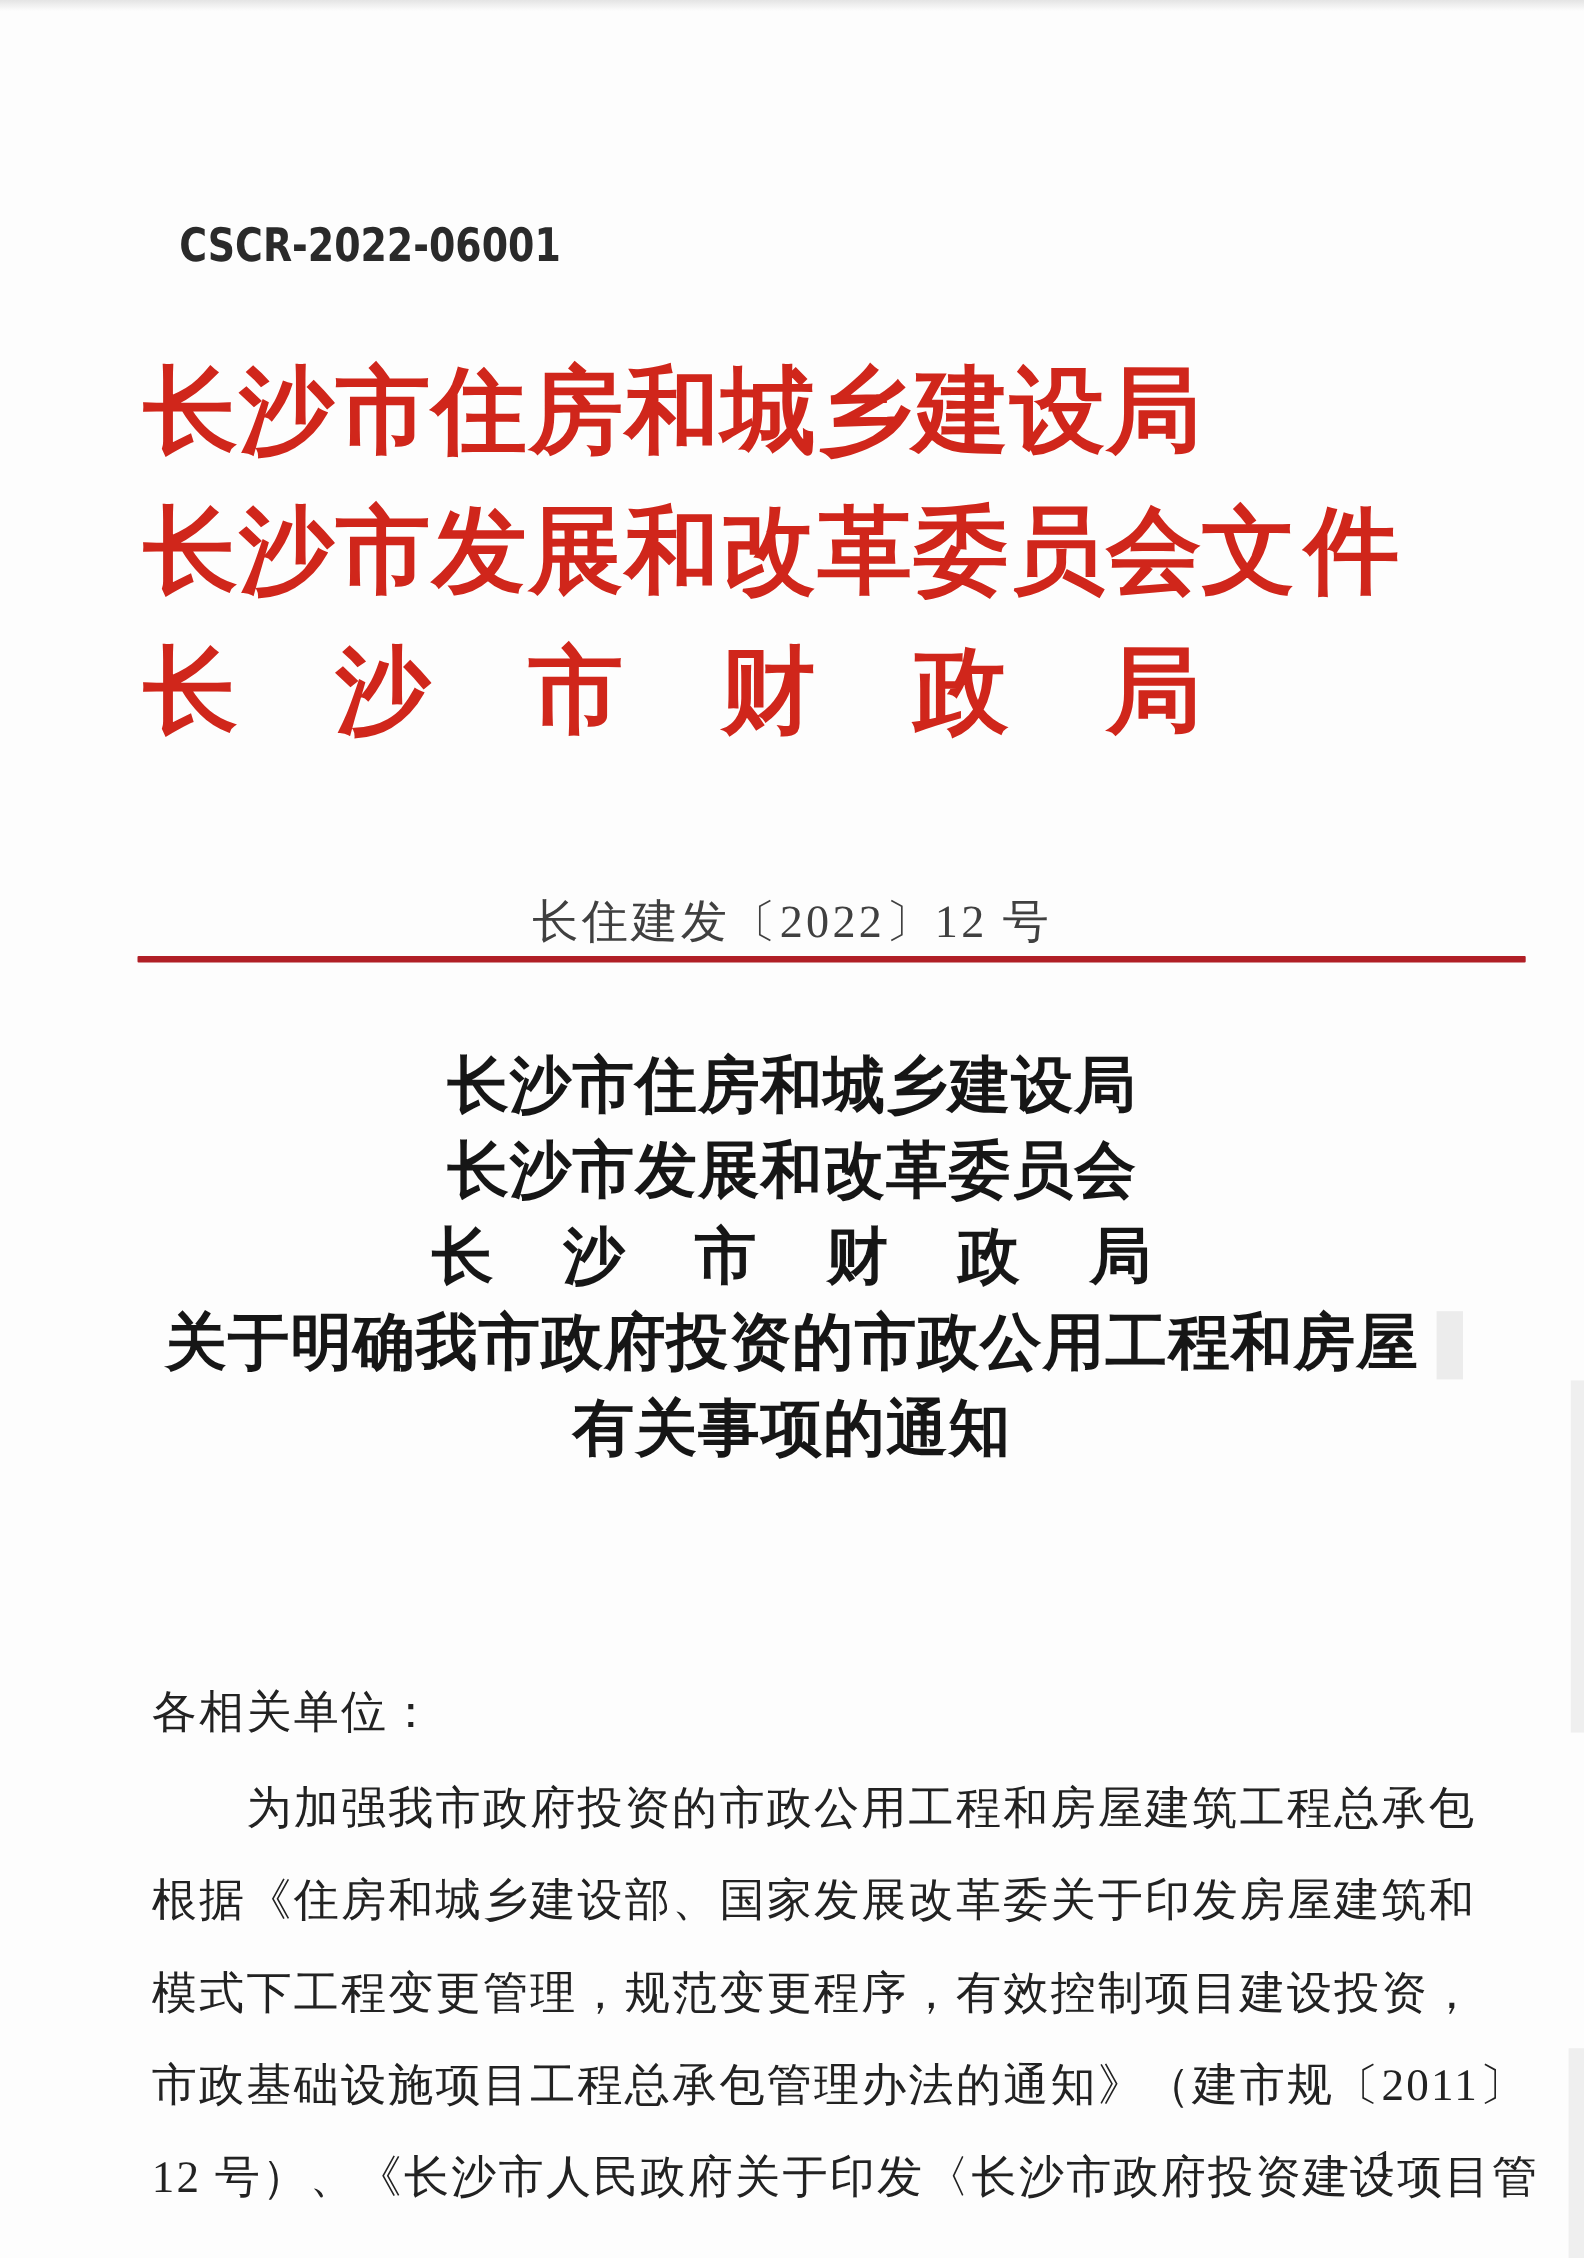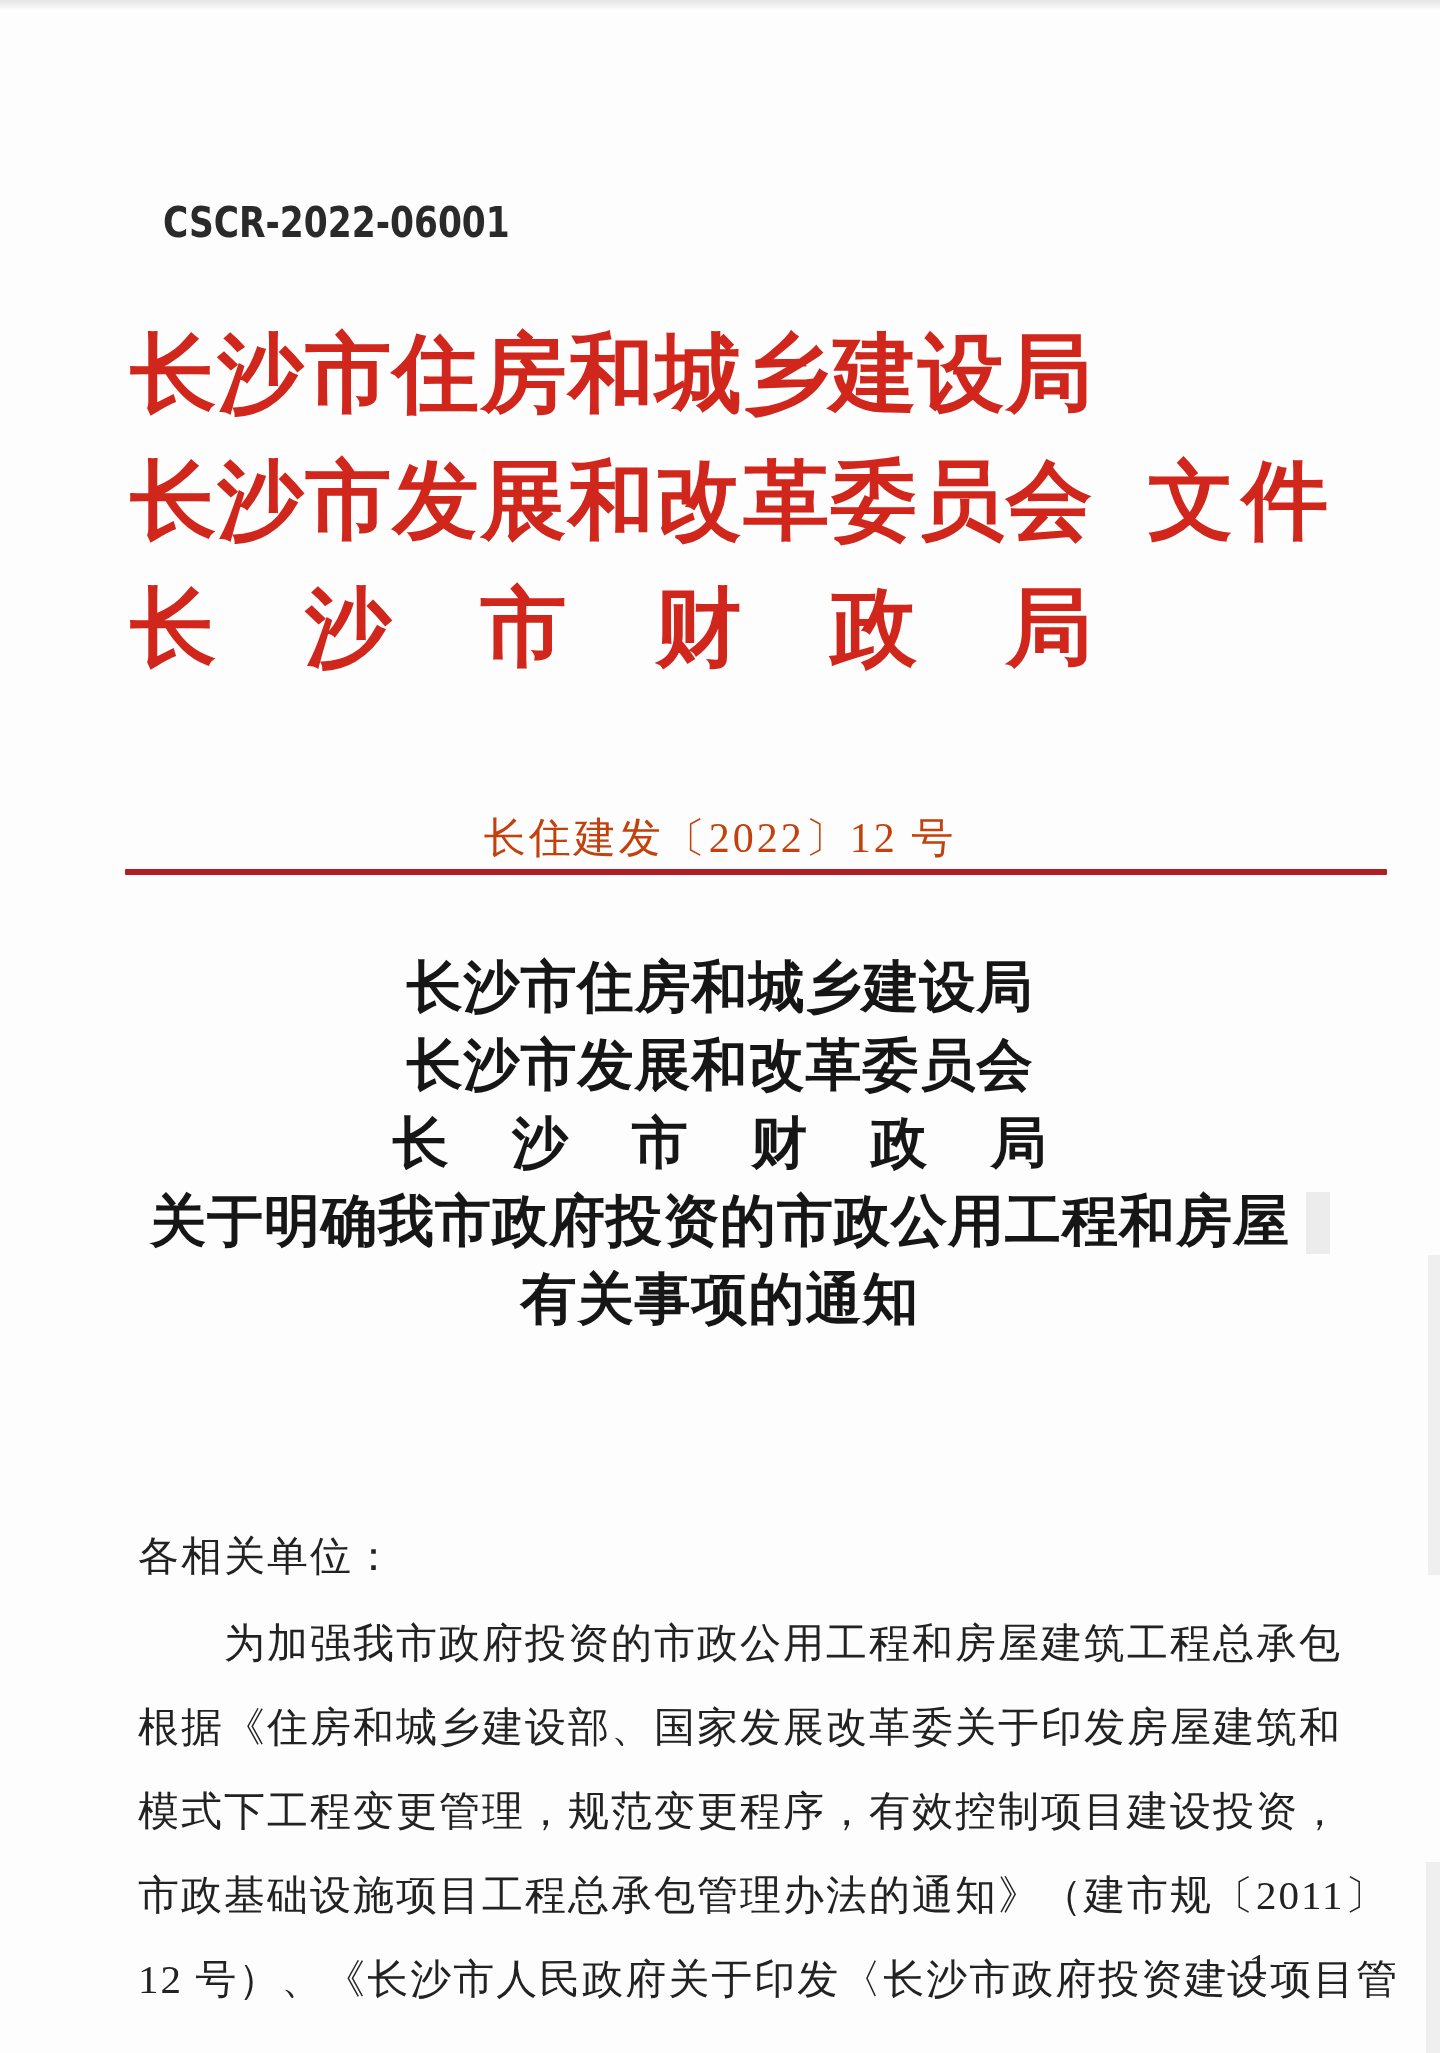--- a/index.html
+++ b/index.html
@@ -32,26 +32,26 @@
   .red-header{
     position:absolute;left:130px;top:326px;width:1290px;
     font-weight:bold;color:var(--red);
   }
   .red-line{margin-bottom:31px;display:flex;align-items:center;}
   .justify-chars{
     display:flex;justify-content:space-between;
     width:962px;font-size:86px;line-height:96px;height:96px;
   }
   .wenjian{
-    font-size:86px;line-height:96px;margin-left:56px;letter-spacing:8px;white-space:nowrap;
+    font-size:86px;line-height:96px;letter-spacing:8px;white-space:nowrap;
   }
   
   .doc-number{
     position:absolute;top:810px;left:0;width:100%;
-    text-align:center;font-size:42px;color:#c2410c;letter-spacing:3px;
+    text-align:center;font-size:42px;color:#404040;letter-spacing:3px;
   }
   .red-rule{
     position:absolute;top:869px;left:125px;width:1262px;height:6px;
     background:var(--red-rule);border-radius:1px;
   }
   
   .title-block{
     position:absolute;top:948px;left:0;width:100%;
     text-align:center;font-weight:bold;color:#161616;
   }

